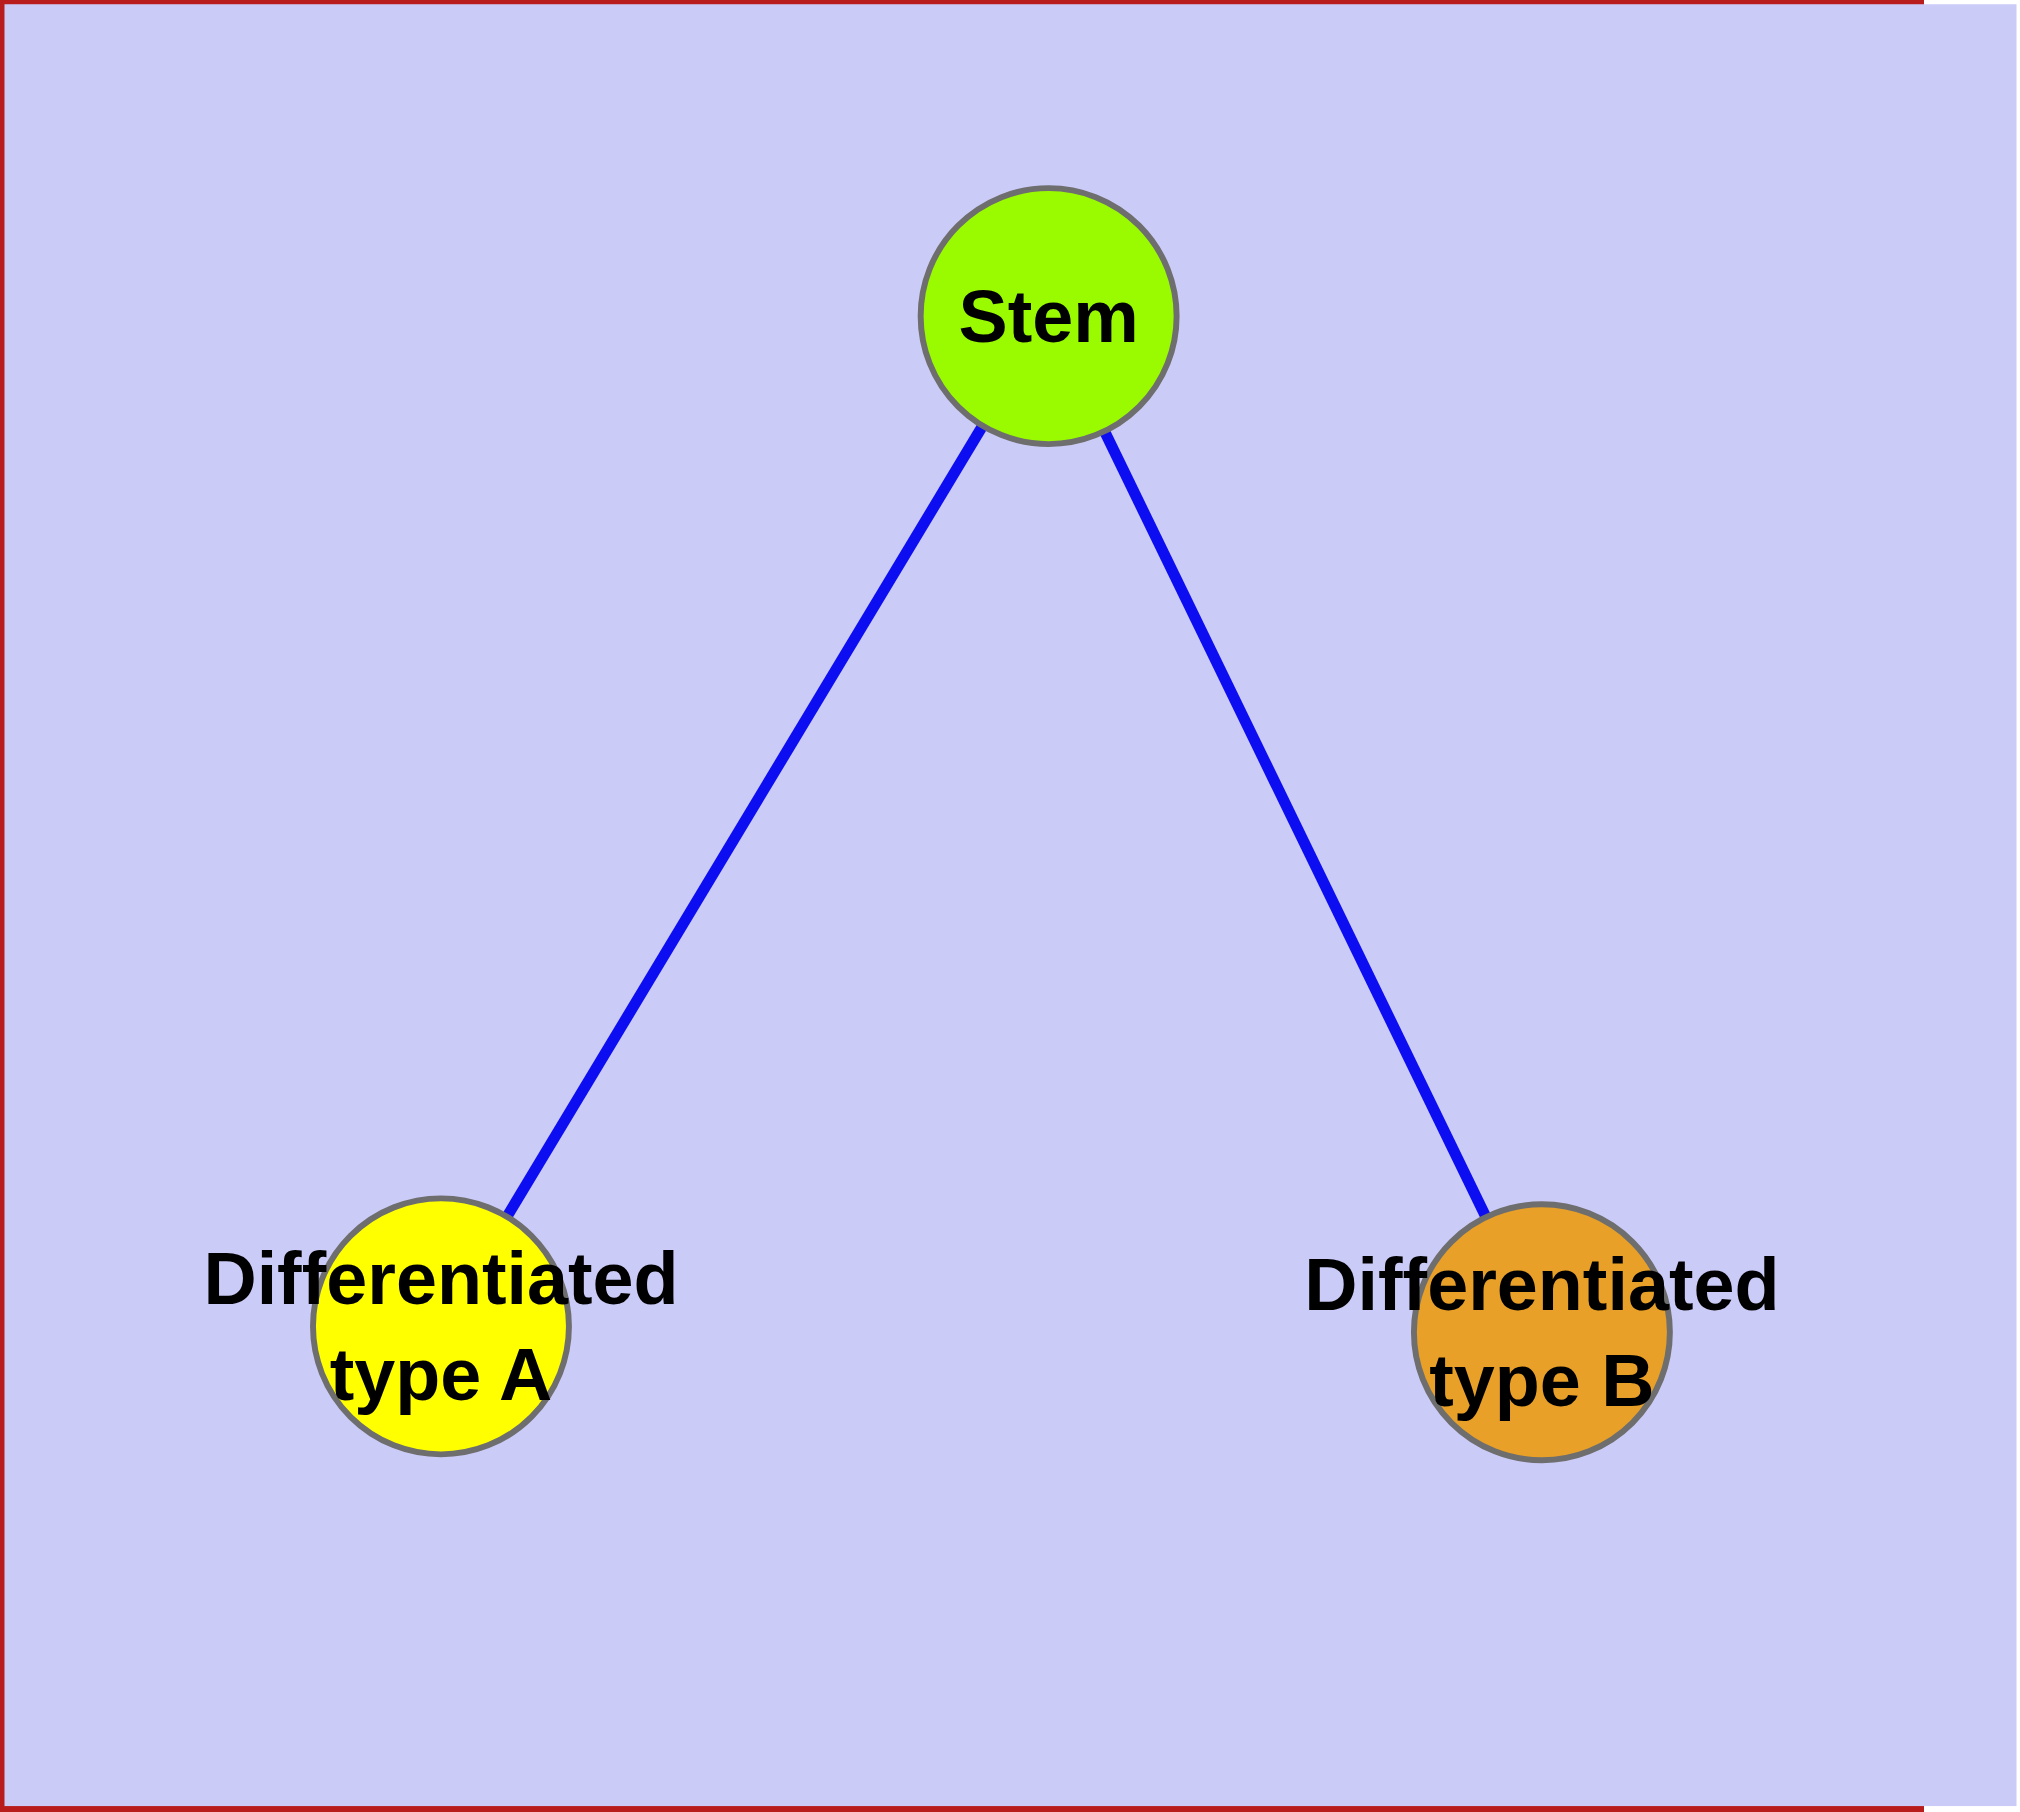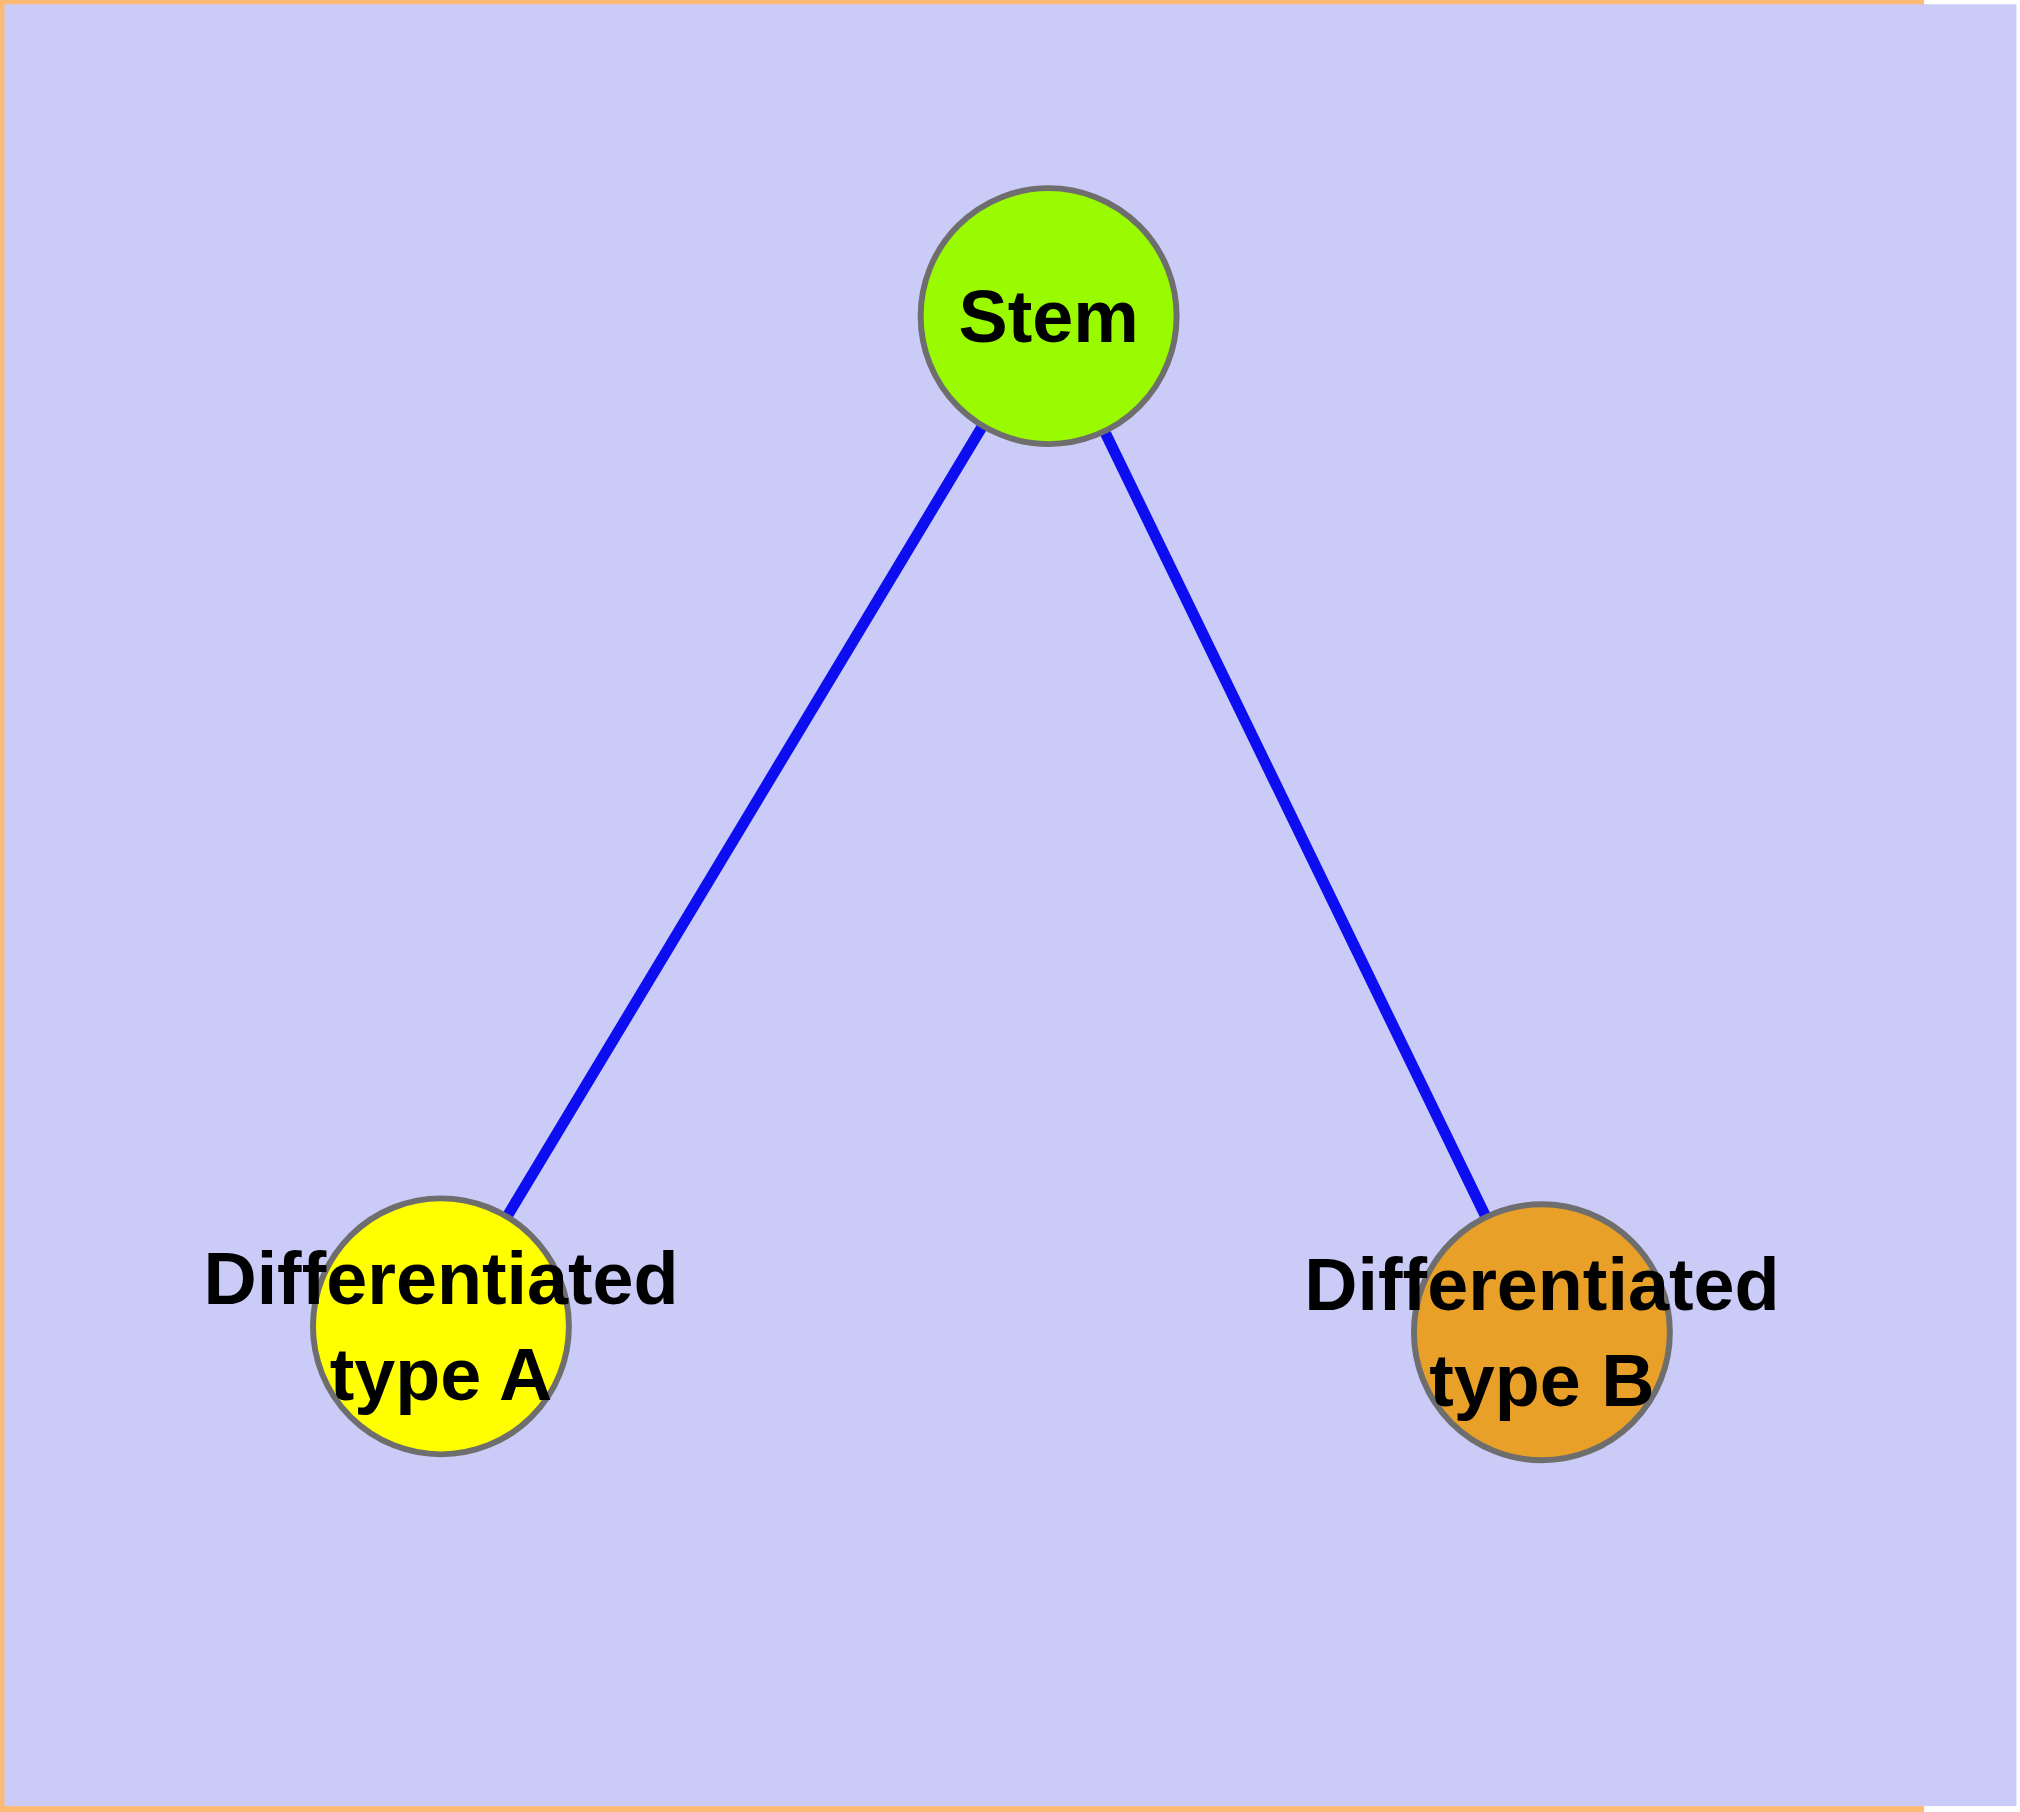--- a/index.html
+++ b/index.html
@@ -4,21 +4,21 @@
 <style>
   html, body {
     margin: 0;
     padding: 0;
     background: #ffffff;
   }
   .page {
     position: relative;
     width: 1924px;
     height: 1812px;
-    background: #fdba74;
+    background: #b91c1c;
     font-family: "Liberation Sans", sans-serif;
   }
   svg.graph {
     position: absolute;
     left: 0;
     top: 0;
     width: 2021px;
     height: 1812px;
     display: block;
   }

